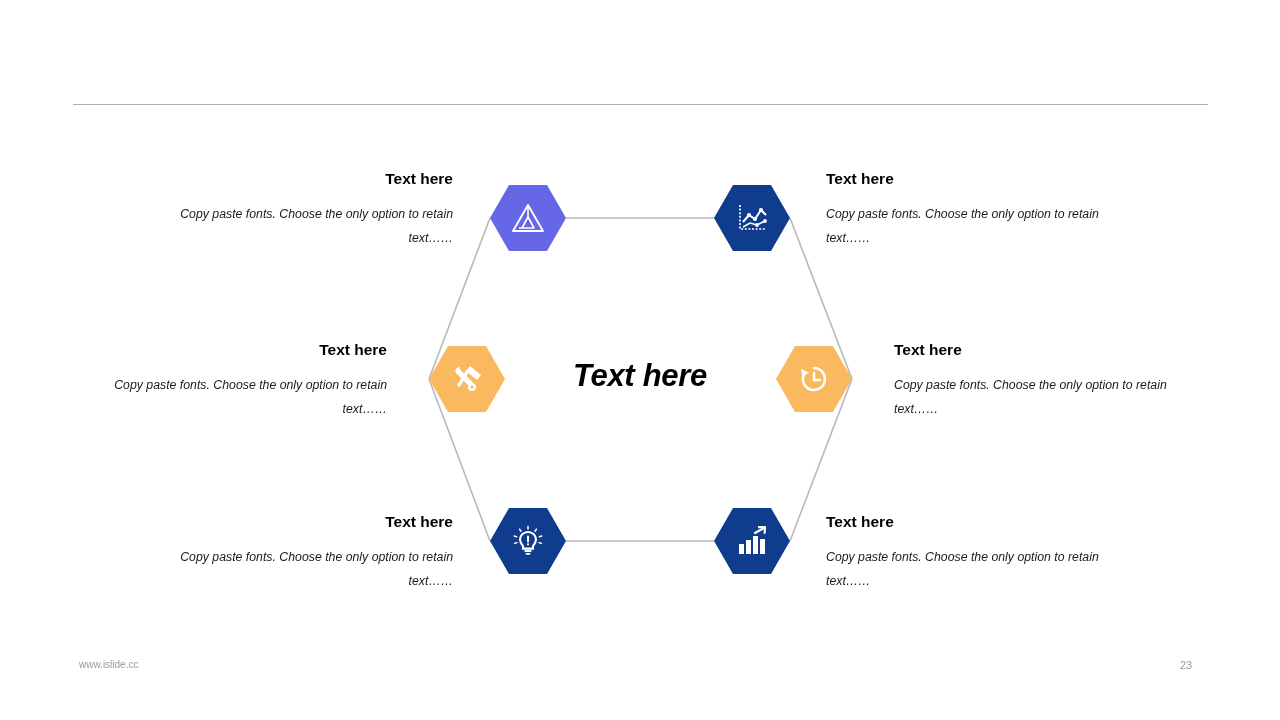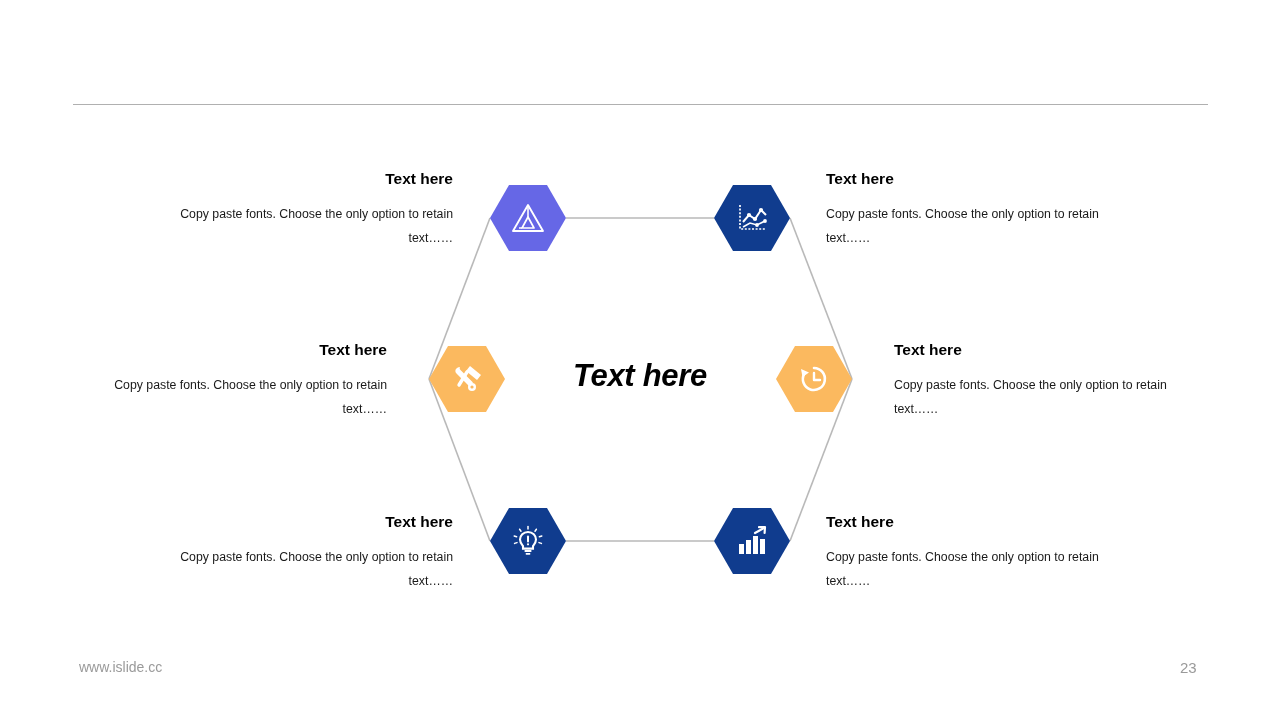--- a/index.html
+++ b/index.html
@@ -102,45 +102,46 @@
     color: #000000;
     line-height: 1.2;
     margin: 0 0 14px 0;
   }
   .block .bb {
     font-size: 12.3px;
     font-weight: normal;
     color: #1a1a1a;
     line-height: 1.95;
     margin: 0;
+    font-style: italic;
   }
   .block.right-al { text-align: right; }
   .block.left-al  { text-align: left; }
 
   .blk-tl { left: 169px; top: 170px; }
   .blk-ml { left: 103px; top: 341px; }
   .blk-bl { left: 169px; top: 513px; }
 
   .blk-tr { left: 826px; top: 170px; }
   .blk-mr { left: 894px; top: 341px; }
   .blk-br { left: 826px; top: 513px; }
 
   
   .footer-left {
     position: absolute;
     left: 79px;
     top: 659px;
-    font-size: 14px;
+    font-size: 10px;
     color: #9a9a9a;
   }
   .footer-right {
     position: absolute;
     left: 1180px;
     top: 659px;
-    font-size: 15px;
+    font-size: 11px;
     color: #9a9a9a;
   }
 </style>
 </head>
 <body>
 
 <div class="slide">
 
   <div class="title-rule"></div>
 

